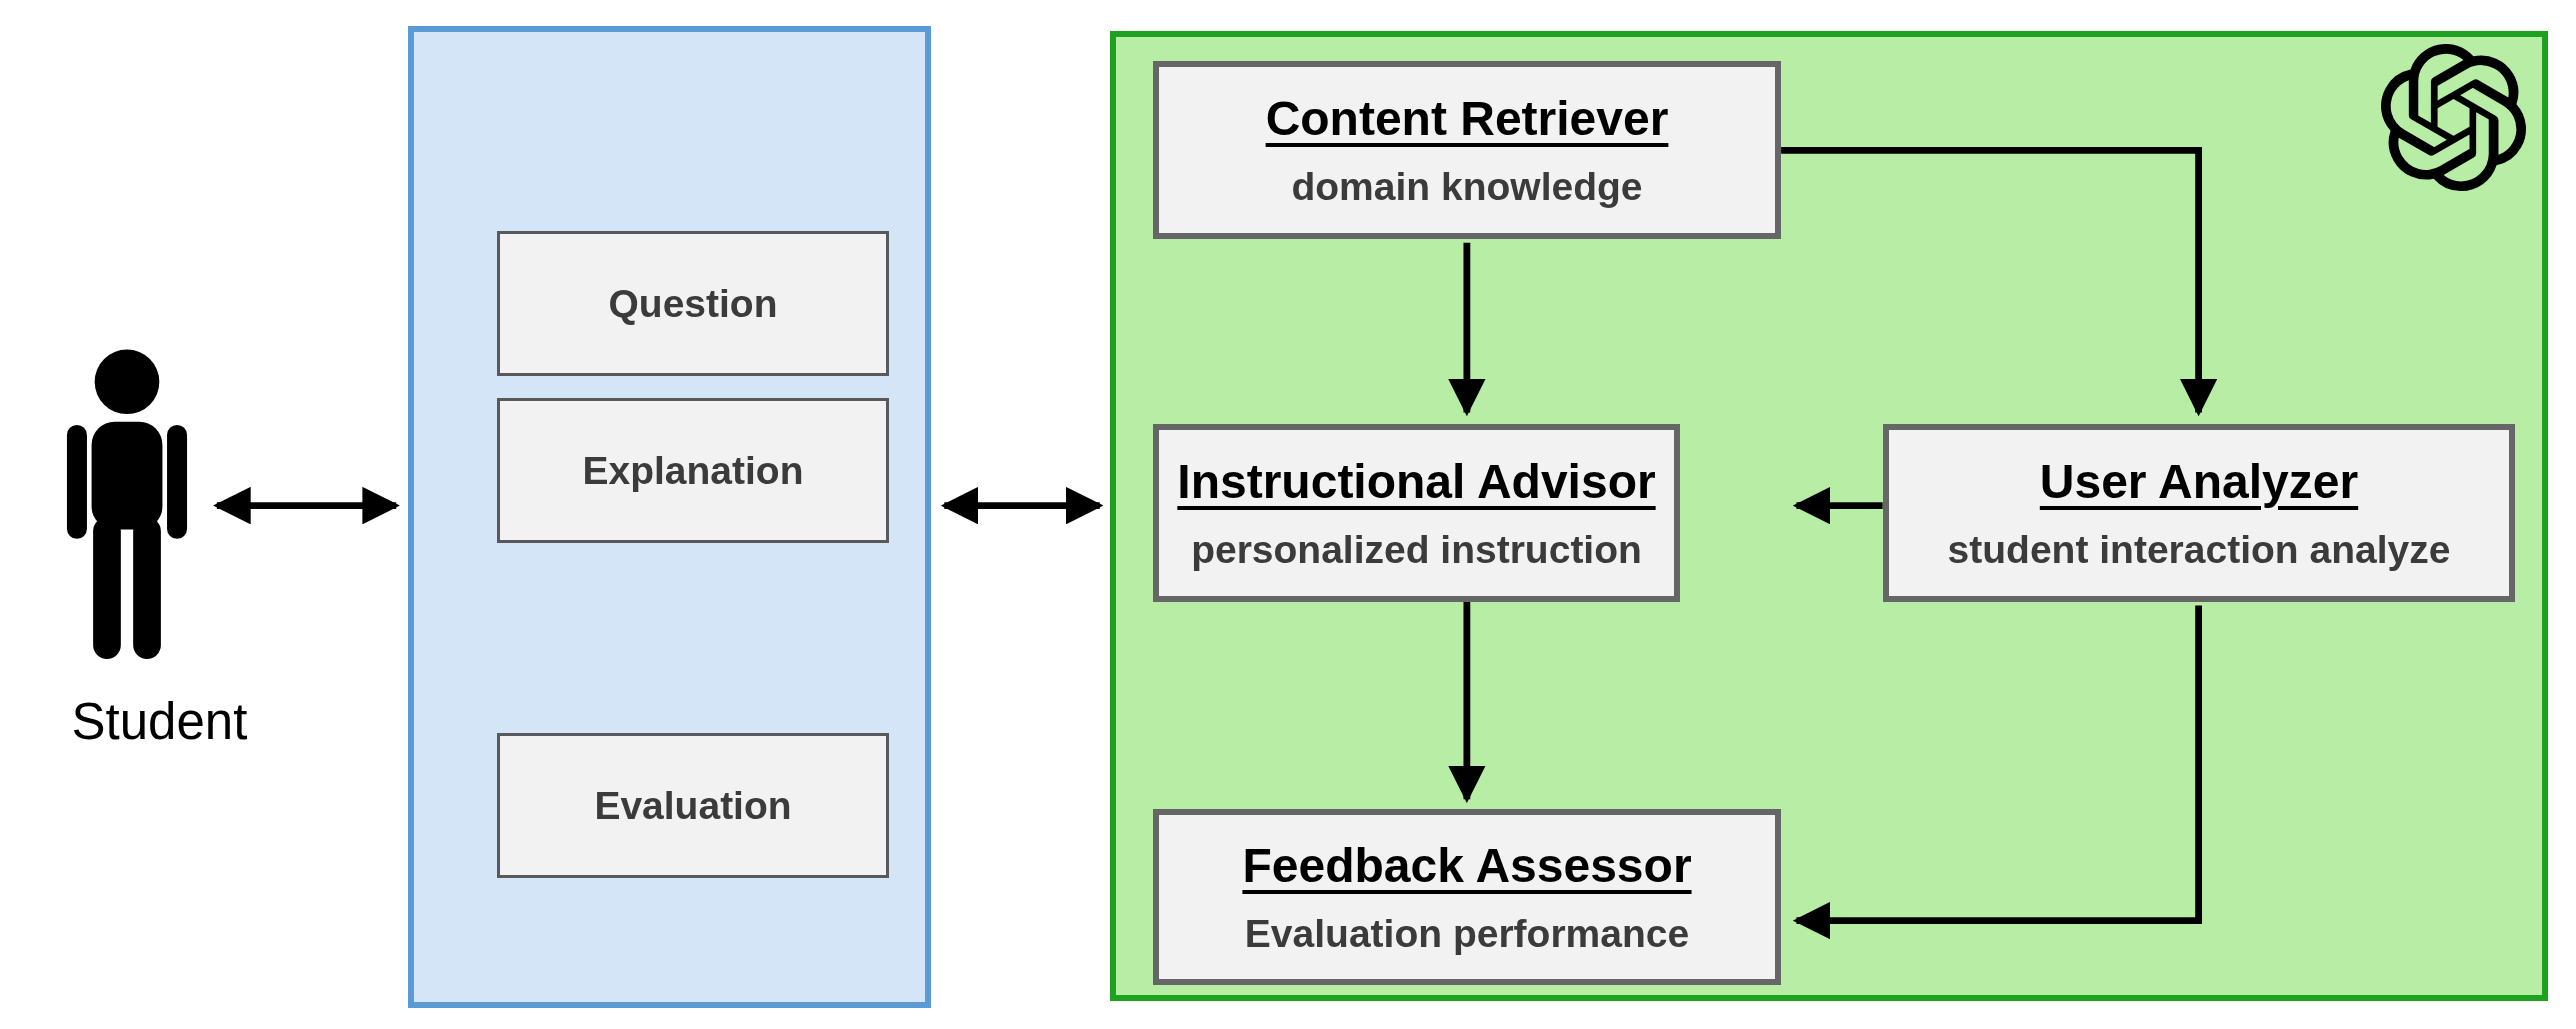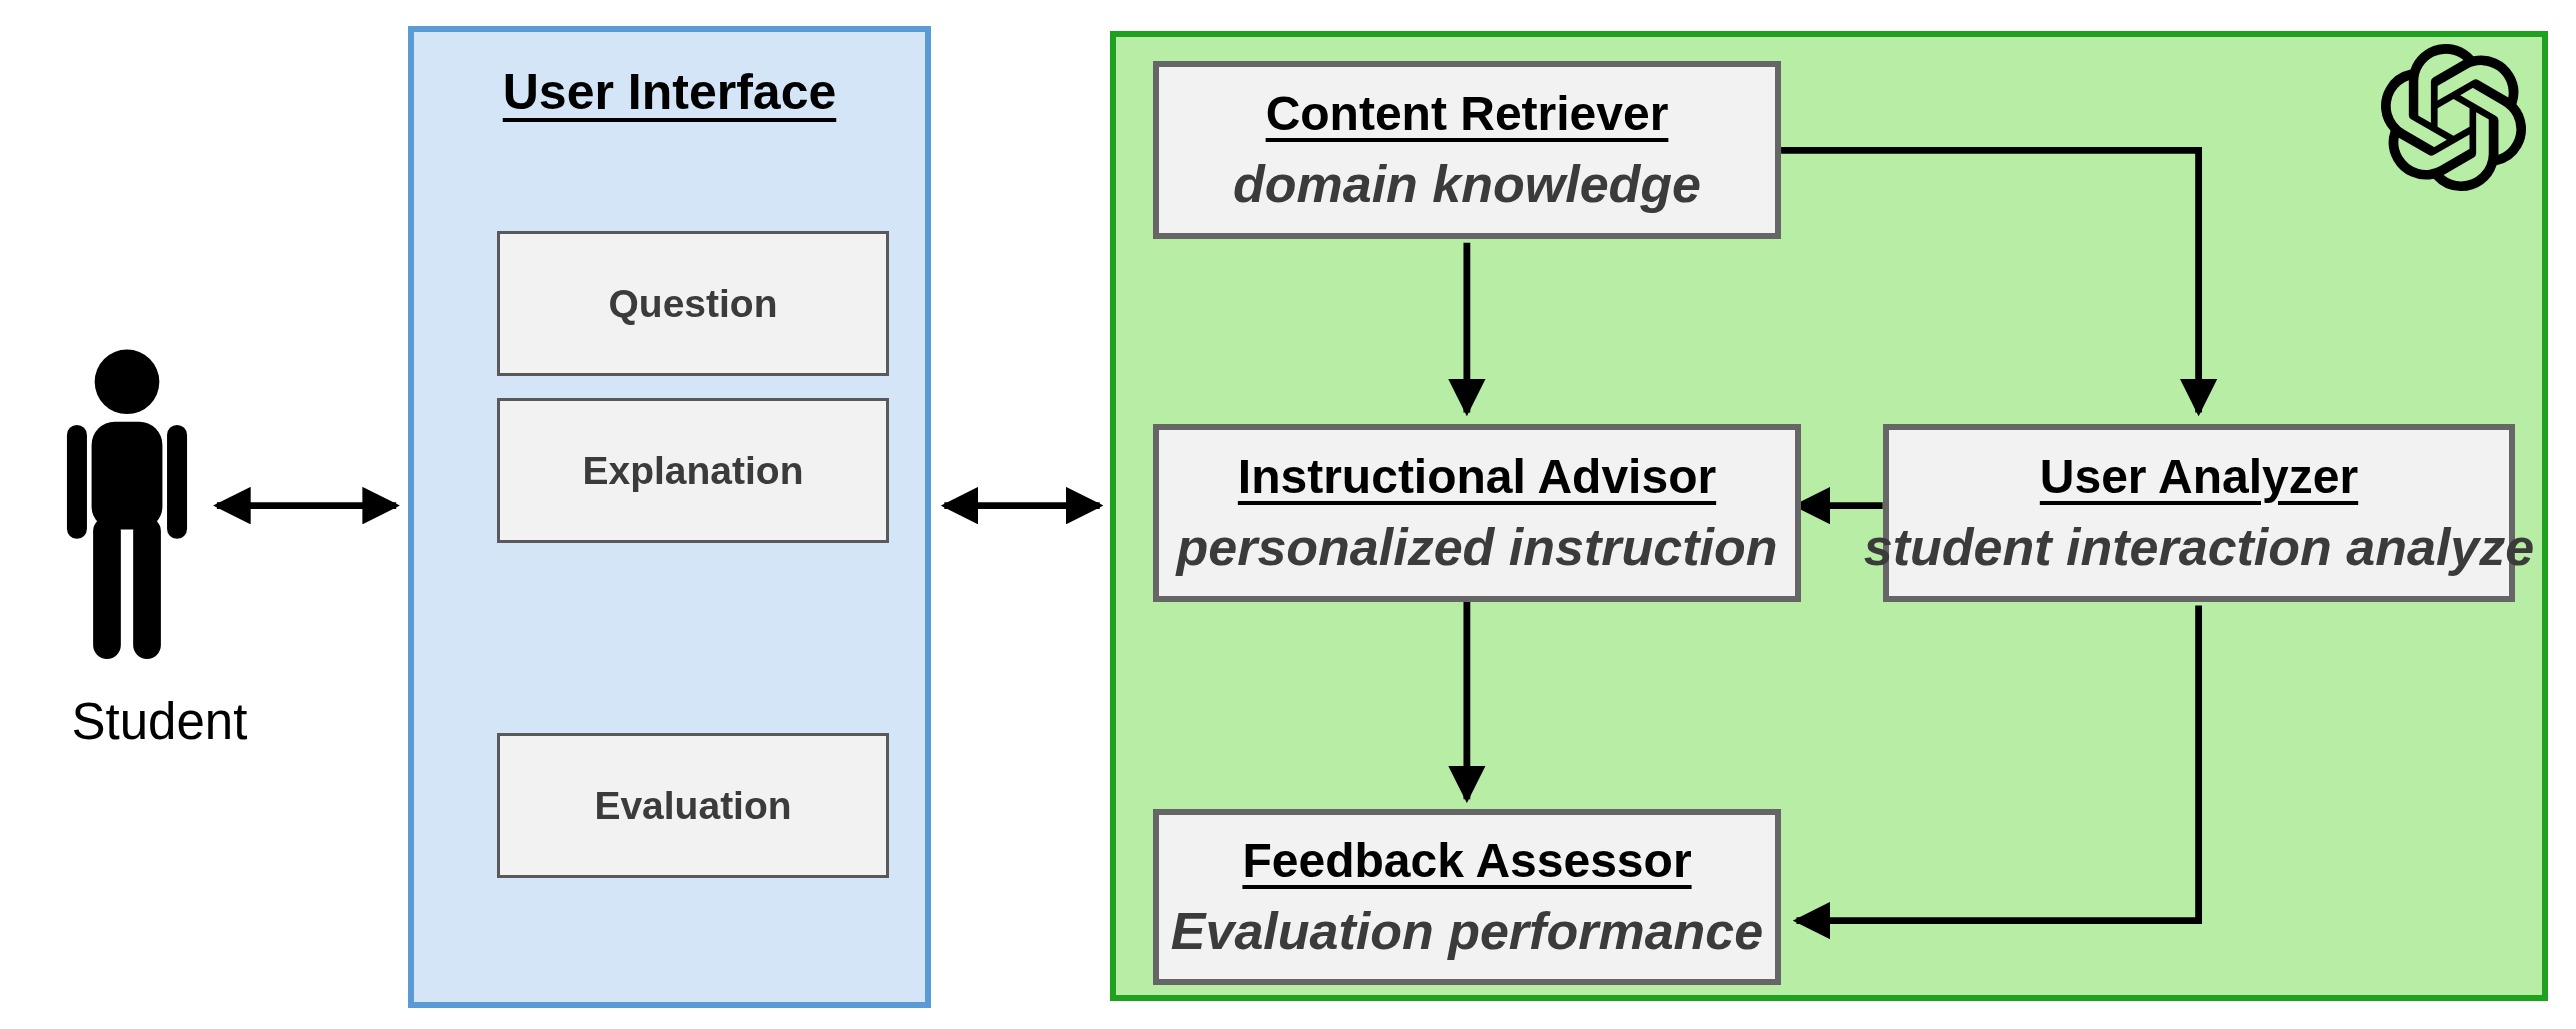--- a/index.html
+++ b/index.html
@@ -12,21 +12,21 @@
   body{font-family:"Liberation Sans",sans-serif;}
   .canvas{position:relative;width:2576px;height:1030px;background:#ffffff;overflow:hidden;}
   .panel{position:absolute;box-sizing:border-box;}
   .ui-panel{left:408px;top:25.6px;width:523px;height:982px;background:var(--blue-fill);border:6px solid var(--blue-border);}
   .agent-panel{left:1110px;top:31px;width:1438px;height:970px;background:var(--green-fill);border:6.8px solid var(--green-border);}
   .overlay{position:absolute;left:0;top:0;width:2576px;height:1030px;pointer-events:none;}
   .ui-title{position:absolute;left:408px;top:63px;width:523px;text-align:center;font-size:50px;font-weight:700;color:var(--text-primary);text-decoration:underline;text-decoration-thickness:4.3px;text-underline-offset:8.5px;}
   .ui-box{position:absolute;left:497px;width:392px;height:145px;box-sizing:border-box;background:var(--node-fill);border:3.4px solid #595959;display:flex;align-items:center;justify-content:center;font-size:39px;font-weight:700;color:var(--text-secondary);}
   .node{position:absolute;box-sizing:border-box;background:var(--node-fill);border:6.8px solid var(--node-border);display:flex;flex-direction:column;align-items:center;justify-content:space-evenly;padding:5.1px 8.5px;}
   .node-title{font-size:48px;font-weight:700;color:var(--text-primary);text-decoration:underline;text-decoration-thickness:4.3px;text-underline-offset:7.7px;white-space:nowrap;}
-  .node-sub{font-size:52px;font-weight:700;color:var(--text-secondary);white-space:nowrap;font-style:italic;}
+  .node-sub{font-size:39px;font-weight:700;color:var(--text-secondary);white-space:nowrap;}
   .student-label{position:absolute;left:4.3px;top:692px;width:243px;text-align:right;font-size:51px;font-weight:400;color:var(--text-primary);}
   .student-icon{position:absolute;left:50px;top:340px;}
   .openai-logo{position:absolute;left:2380px;top:44px;}
 </style>
 </head>
 <body>
 
 <div class="canvas">
 
   <div class="panel ui-panel"></div>
@@ -40,30 +40,29 @@
     </defs>
     <line x1="254" y1="592" x2="464" y2="592" stroke="#000" stroke-width="8" marker-start="url(#ah)" marker-end="url(#ah)"></line>
     <line x1="1106" y1="592" x2="1288" y2="592" stroke="#000" stroke-width="8" marker-start="url(#ah)" marker-end="url(#ah)"></line>
     <line x1="1718" y1="284" x2="1718" y2="483" stroke="#000" stroke-width="8" marker-end="url(#ah)"></line>
     <polyline points="2086,176 2575,176 2575,483" fill="none" stroke="#000" stroke-width="8" marker-end="url(#ah)"></polyline>
     <line x1="2205" y1="592" x2="2104" y2="592" stroke="#000" stroke-width="8" marker-end="url(#ah)"></line>
     <line x1="1718" y1="705" x2="1718" y2="936" stroke="#000" stroke-width="8" marker-end="url(#ah)"></line>
     <polyline points="2575,709 2575,1078 2104,1078" fill="none" stroke="#000" stroke-width="8" marker-end="url(#ah)"></polyline>
   </svg>
 
-  <div class="ui-title">User Interface</div>
   <div class="ui-box" style="top:231px">Question</div>
   <div class="ui-box" style="top:398px">Explanation</div>
   <div class="ui-box" style="top:733px">Evaluation</div>
 
   <div class="node" style="left:1153px;top:61px;width:628px;height:178px">
     <div class="node-title">Content Retriever</div>
     <div class="node-sub">domain knowledge</div>
   </div>
-  <div class="node" style="left:1153px;top:424px;width:648px;height:178px">
+  <div class="node" style="left:1153px;top:424px;width:527px;height:178px">
     <div class="node-title">Instructional Advisor</div>
     <div class="node-sub">personalized instruction</div>
   </div>
   <div class="node" style="left:1883px;top:424px;width:632px;height:178px">
     <div class="node-title">User Analyzer</div>
     <div class="node-sub">student interaction analyze</div>
   </div>
   <div class="node" style="left:1153px;top:809px;width:628px;height:176px">
     <div class="node-title">Feedback Assessor</div>
     <div class="node-sub">Evaluation performance</div>

